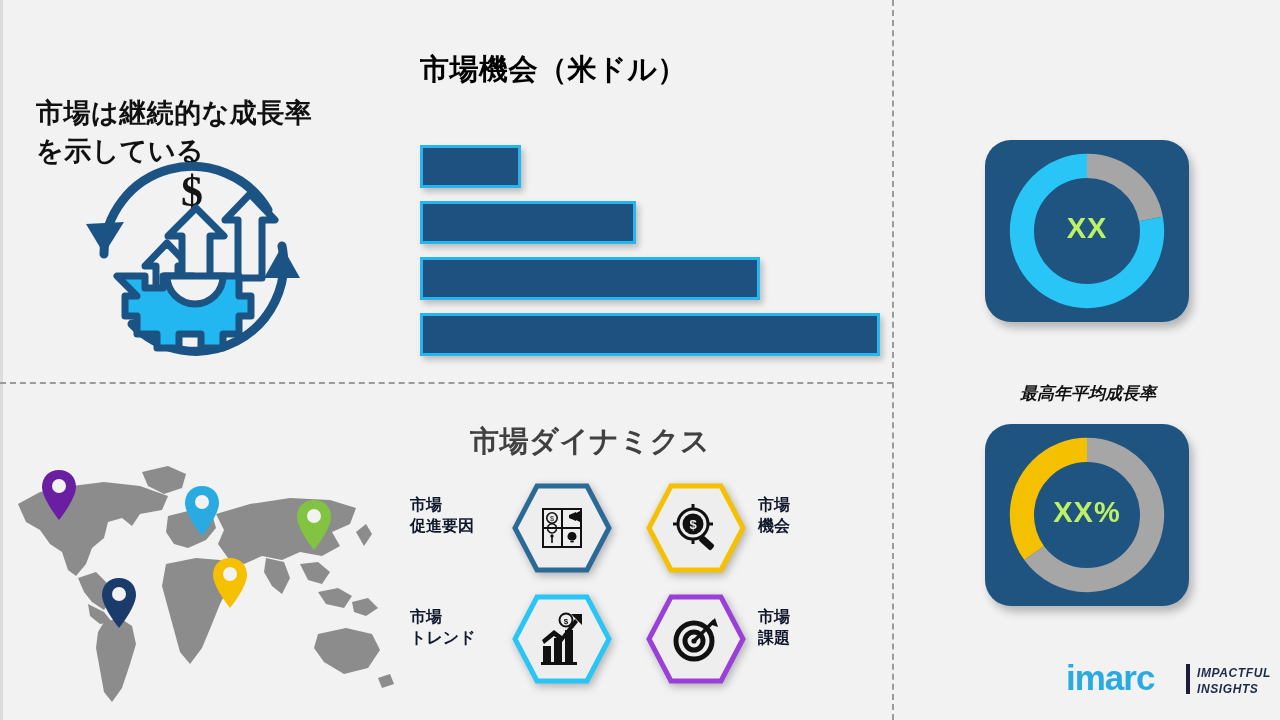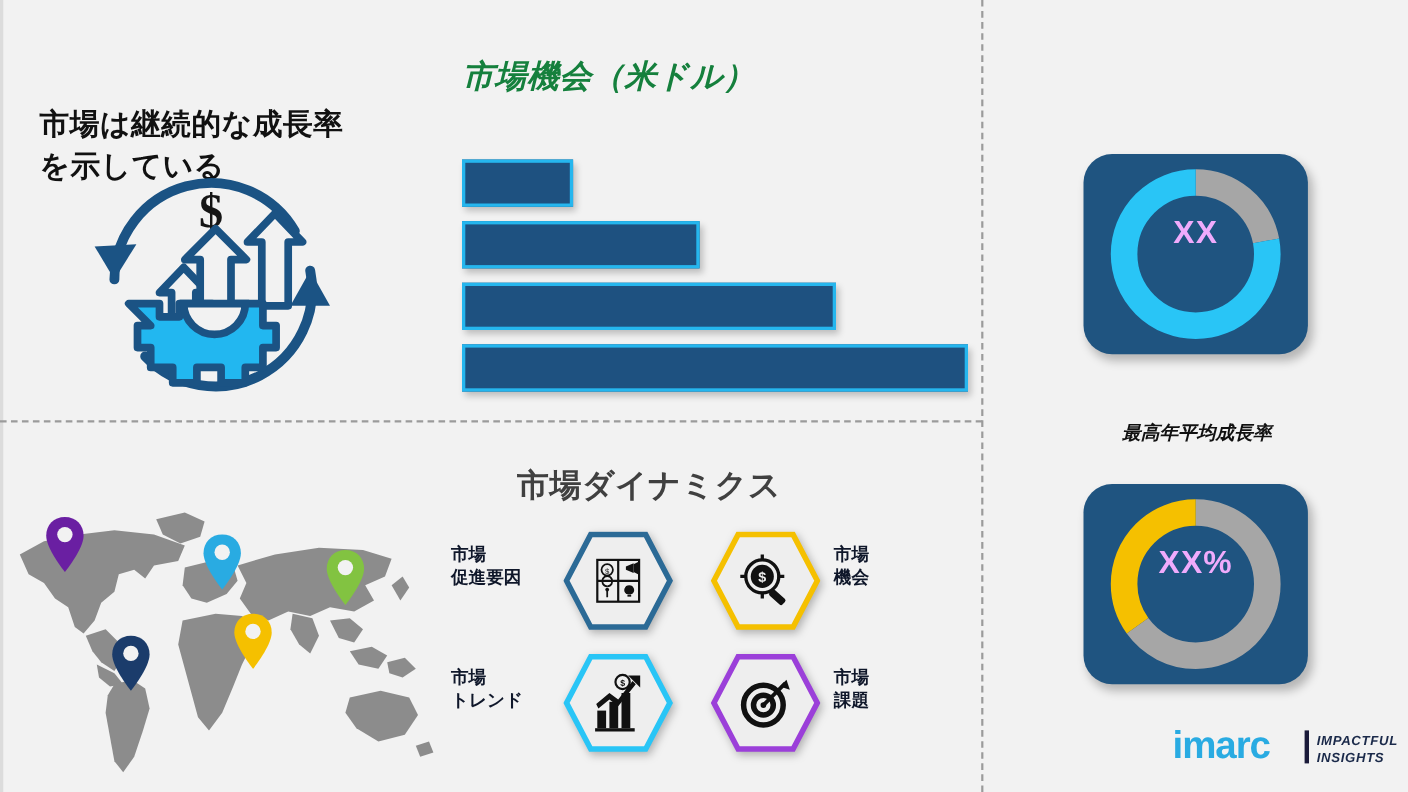--- a/index.html
+++ b/index.html
@@ -48,23 +48,22 @@
   }
   #growth-title {
     left: 36px; top: 50px; width: 350px;
     font-size: 27px;
     line-height: 1.42;
     color: #111111;
   }
   #opportunity-title {
     left: 420px; top: 50px; width: 450px;
     font-size: 29px;
-    color: #15803d;
-    font-weight: bold;
-    font-style: italic;
+    color: #000000;
+    font-weight: bold;
   }
   #region-title {
     left: 150px; top: 425px; width: 300px;
     font-size: 29px;
     color: #1f4366;
     font-weight: bold;
   }
   #dynamics-title {
     left: 470px; top: 422px; width: 400px;
     font-size: 29px;
@@ -142,34 +141,34 @@
   
   .donut-card {
     position: absolute;
     width: 204px;
     height: 182px;
     background: #1f5480;
     border-radius: 26px;
     box-shadow: 4px 6px 9px rgba(0,0,0,0.25);
   }
   #donut-card-1 { left: 985px; top: 140px; }
-  #donut-card-2 { left: 985px; top: 424px; margin-top: 16px; }
+  #donut-card-2 { left: 985px; top: 424px; }
   .donut-svg {
     position: absolute;
     left: 9px; top: -2px;
     width: 186px; height: 186px;
   }
   .donut-center {
     position: absolute;
-    left: 0; top: 0;
+    left: 0; top: 16px;
     width: 204px; height: 144px;
     display: flex;
     align-items: center;
     justify-content: center;
-    color: #f0abfc;
+    color: #bef264;
     font-size: 29px;
     font-weight: bold;
     letter-spacing: 1px;
   }
   
   #logo {
     position: absolute;
     left: 1066px;
     top: 660px;
     width: 200px;

